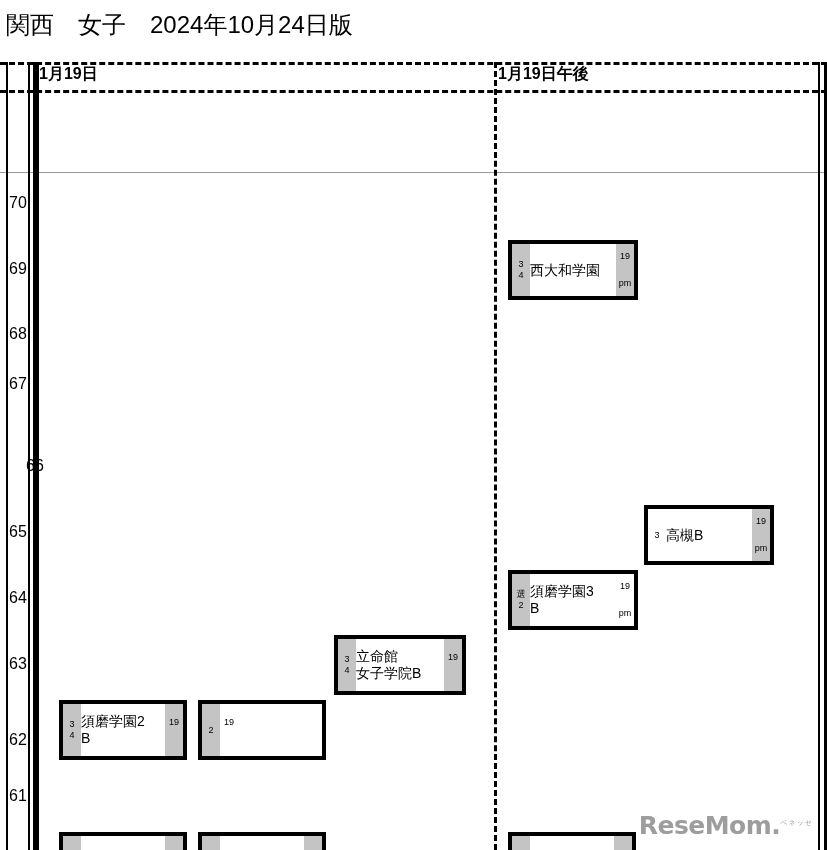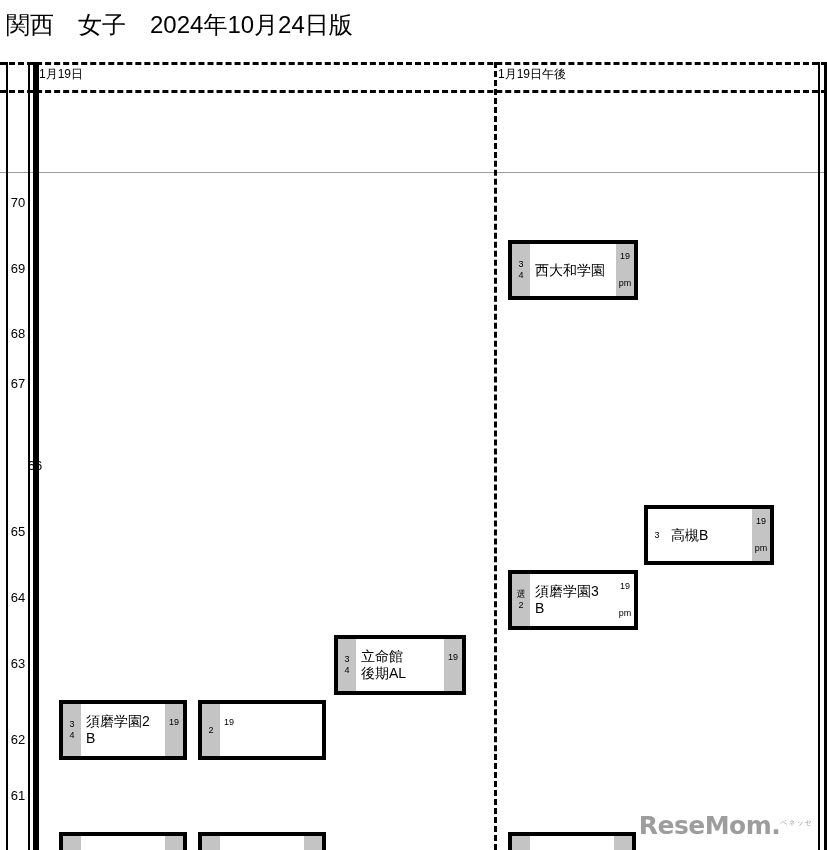--- a/index.html
+++ b/index.html
@@ -80,35 +80,36 @@
     width: 0;
     border-left: 3px dashed #000;
     height: 788px;
     left: 494px;
   }
 
   
   .col-header {
     position: absolute;
     top: 5px;
-    font-size: 12px;
+    font-size: 16px;
     line-height: 14px;
     color: #000;
     white-space: nowrap;
+    font-weight: bold;
   }
   .col-header.c0 { left: 39px; }
   .col-header.c1 { left: 498px; }
 
   
   .y-label {
     position: absolute;
     left: 8px;
     width: 20px;
     text-align: center;
-    font-size: 13px;
+    font-size: 16px;
     line-height: 11px;
     color: #000;
   }
 
   
   .box {
     position: absolute;
     box-sizing: border-box;
     border: 4px solid #000;
     background: #ffffff;
@@ -127,21 +128,20 @@
     font-size: 9px;
     line-height: 11px;
     color: #000;
   }
   .box .side.plain { background: #ffffff; }
   .box .name {
     flex: 1 1 auto;
     display: flex;
     flex-direction: column;
     justify-content: center;
-    padding-left: 5px;
     font-size: 14px;
     line-height: 17px;
     color: #000;
     white-space: nowrap;
   }
   .box .right {
     flex: 0 0 auto;
     width: 18px;
     background: #c4c4c4;
     display: flex;
@@ -249,21 +249,21 @@
           <span>pm</span>
         </div>
       </div>
       <div class="box" style="left: 334px; top: 573px; width: 132px; height: 60px;">
         <div class="side">
           <span>3</span>
           <span>4</span>
         </div>
         <div class="name">
           <span>立命館</span>
-          <span>後期AL</span>
+          <span>女子学院B</span>
         </div>
         <div class="right">
           <span>19</span>
           <span></span>
         </div>
       </div>
       <div class="box" style="left: 59px; top: 638px; width: 128px; height: 60px;">
         <div class="side">
           <span>3</span>
           <span>4</span>

